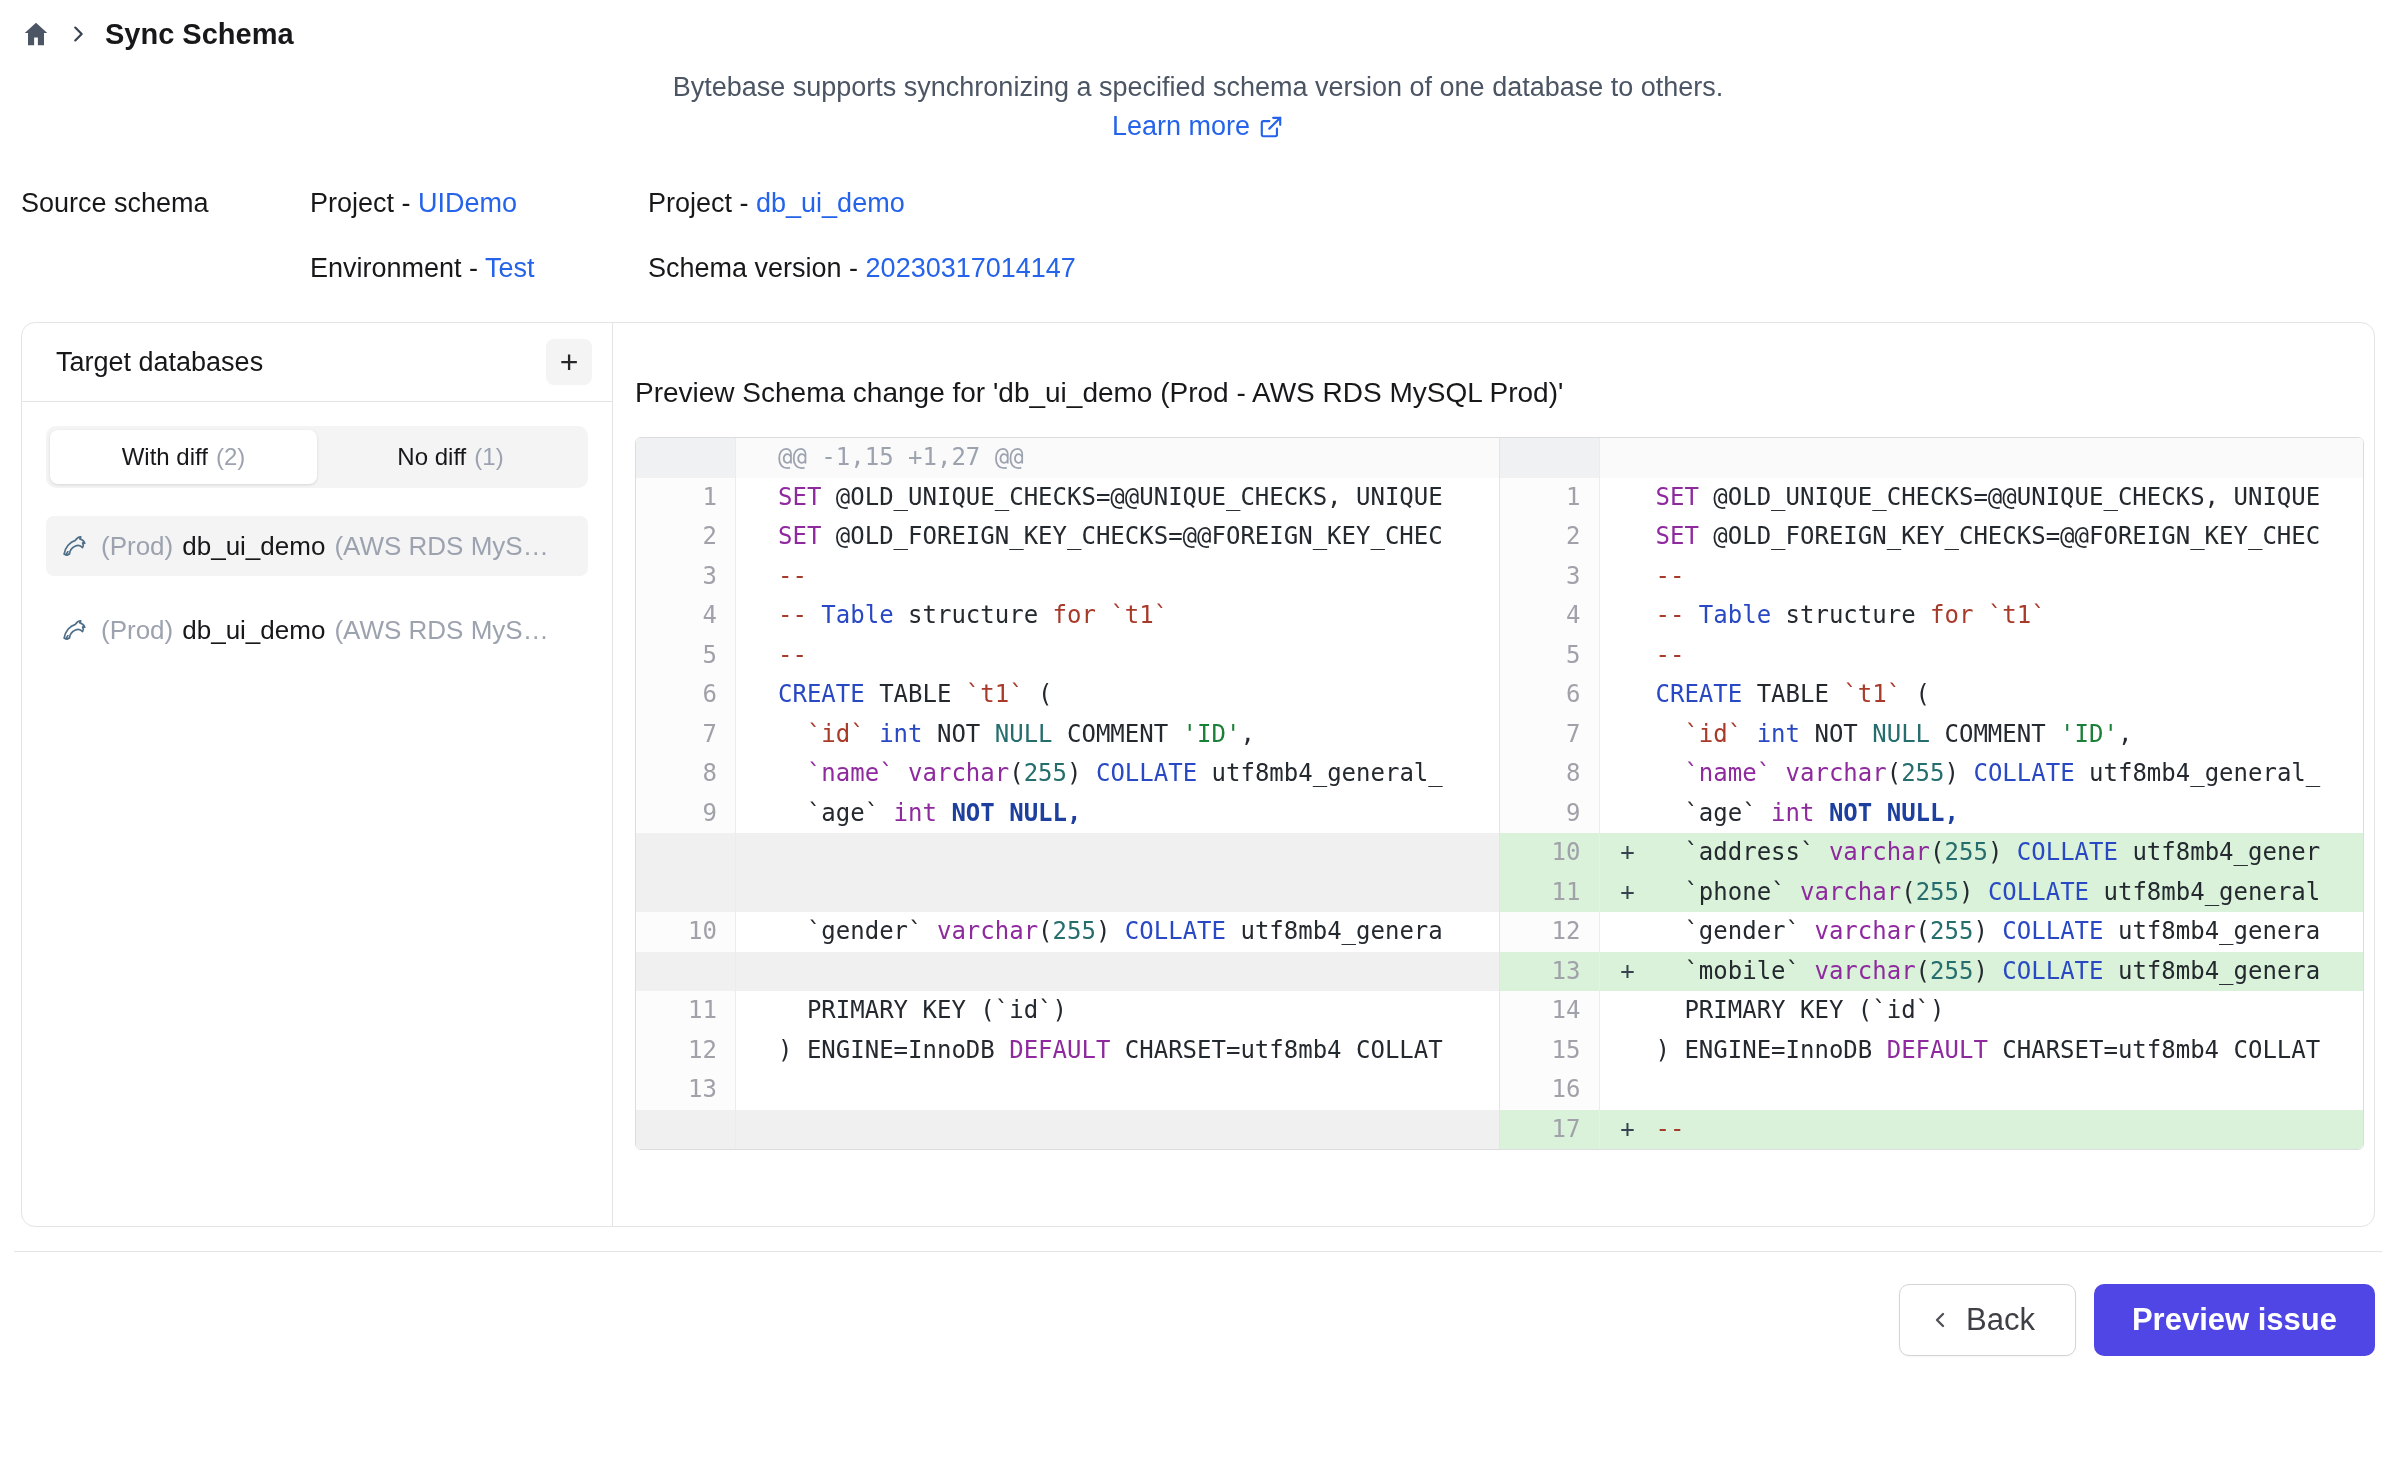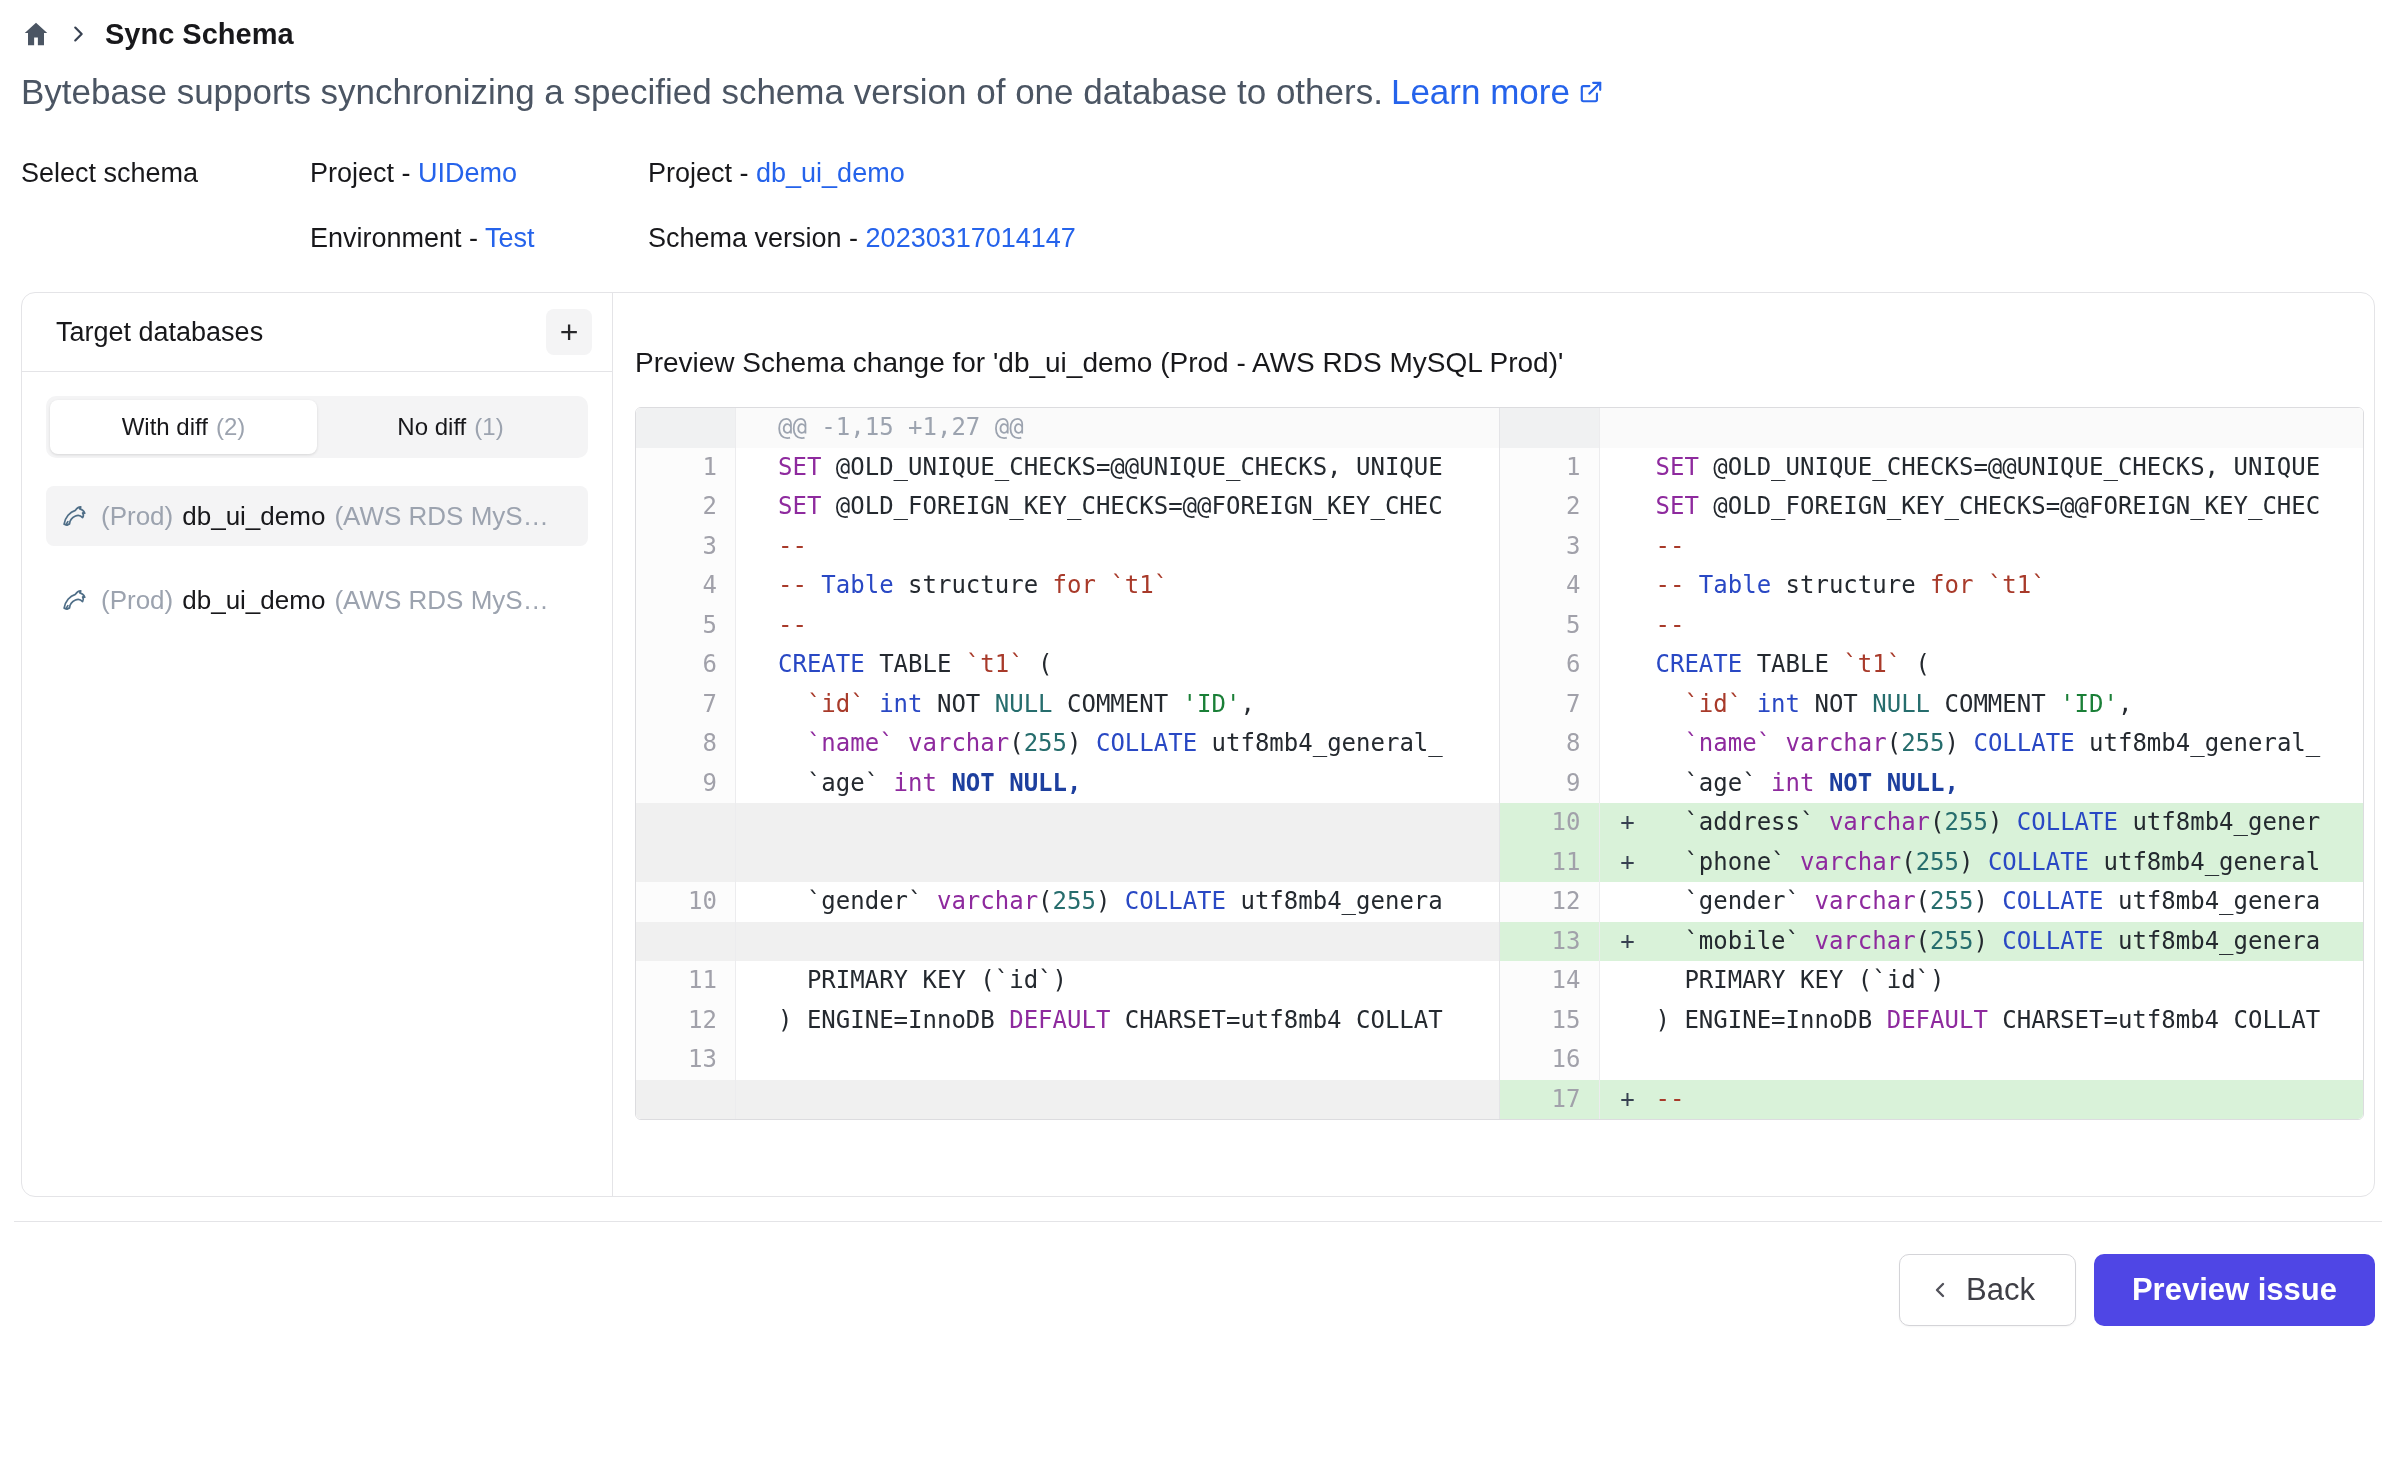--- a/index.html
+++ b/index.html
@@ -10,21 +10,21 @@
     font-size:27px;
   }
   .page { padding:14px 21px 0 21px; }
 
   
   .crumb { display:flex; align-items:center; gap:16px; height:40px; }
   .crumb .title { font-size:29px; font-weight:600; }
   .icon-btn { display:inline-flex; align-items:center; justify-content:center; cursor:pointer; }
 
   
-  .desc { margin-top:18px; font-size:35px; color:#4b5563; display:flex; align-items:center; gap:8px; }
+  .desc { margin-top:18px; font-size:27px; color:#4b5563; display:flex; align-items:center; gap:8px;flex-direction:column; }
   .desc a { color:#2563eb; text-decoration:none; display:inline-flex; align-items:center; gap:8px; cursor:pointer; }
 
   
   .steps { margin-top:40px; display:grid; grid-template-columns:1151px 1fr; column-gap:65px; }
   .stepcol .bar { height:9px; background:#4f46e5; border-radius:2px; }
   .stepcol .body { display:flex; justify-content:space-between; align-items:center; margin-top:28px; }
   .step-kicker { color:#4f46e5; font-size:22px; font-weight:700; letter-spacing:.6px; }
   .step-label { font-size:29px; font-weight:600; margin-top:8px; }
   .check-circle { width:54px; height:54px; border-radius:50%; background:#4f46e5; display:flex; align-items:center; justify-content:center; flex:none; }
 
@@ -115,21 +115,21 @@
             <path d="M17.5 13.5V19a1.5 1.5 0 0 1-1.5 1.5H5A1.5 1.5 0 0 1 3.5 19V8A1.5 1.5 0 0 1 5 6.5h5.5"></path>
             <path d="M14 3.5h6.5V10"></path>
             <path d="M10.5 13.5l10-10"></path>
           </svg>
       </span>
     </a>
   </div>
 
 
   <div class="source">
-    <div class="slabel">Select schema</div>
+    <div class="slabel">Source schema</div>
     <div class="fields">
         <div class="field"><span>Project - </span><a>UIDemo</a></div>
         <div class="field"><span>Project - </span><a>db_ui_demo</a></div>
         <div class="field"><span>Environment - </span><a>Test</a></div>
         <div class="field"><span>Schema version - </span><a>20230317014147</a></div>
       </div>
   </div>
 
   <div class="panel">
     <div class="left-col">

